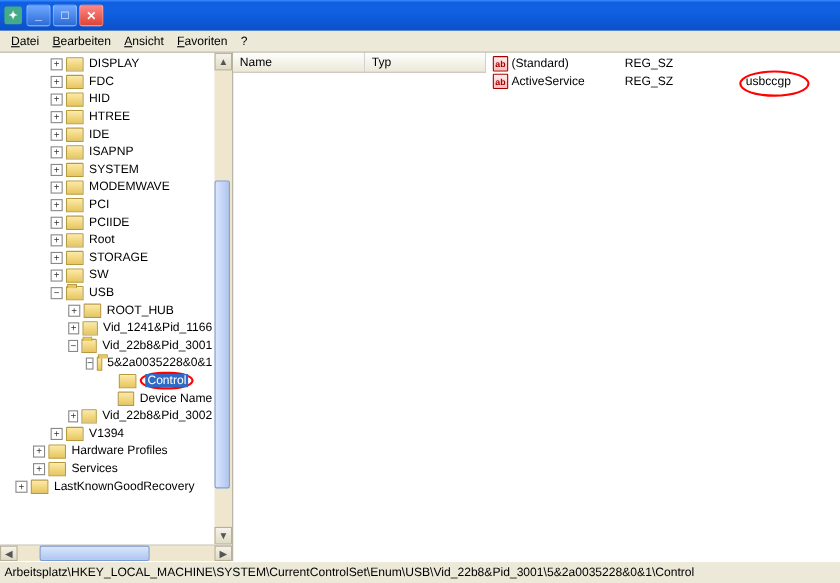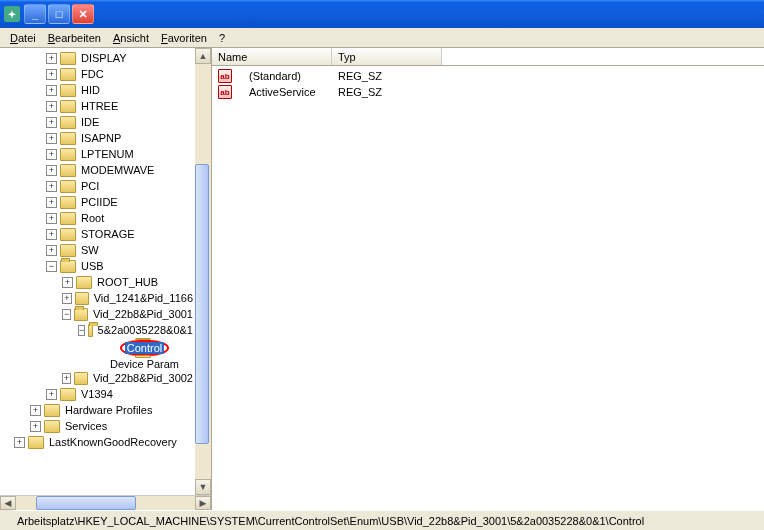--- a/index.html
+++ b/index.html
@@ -36,35 +36,35 @@
 .node { display: flex; align-items: center; height: 16px; white-space: nowrap; }
 .exp { width: 11px; height: 11px; border: 1px solid #888; background: white; display: flex; align-items: center; justify-content: center; font-size: 9px; line-height: 1; margin-right: 3px; cursor:default; color:#333;}
 .exp.empty { border:none; background:transparent;}
 .folder { width: 16px; height: 13px; background: linear-gradient(to bottom, #fceaa8, #e7c65e); border: 1px solid #b89a3e; border-radius: 1px 1px 0 0; margin-right: 3px; position:relative;}
 .folder.open::before{content:"";position:absolute;top:-3px;left:0;width:7px;height:3px;background:#e7c65e;border:1px solid #b89a3e;border-bottom:none;border-radius:1px 1px 0 0;}
 .label { padding: 0 2px; }
 .label.selected { background: #316ac5; color: white; }
 .annot-red-oval{border:2px solid red; border-radius:50%/60%; padding:0 3px; display:inline-block;}
 
 
-.rightpane { flex: 1; display: flex; flex-direction: column; }
+.rightpane { flex: 1; display: flex; flex-direction: row; }
 .listheader { height: 18px; display: flex; border-bottom: 1px solid #aca899; }
 .colh { background: linear-gradient(to bottom,#fefefe,#ece9d8); border-right: 1px solid #ccc; padding: 2px 6px; font-size: 11px; display:flex; align-items:center;}
 .listbody { flex: 1; background: white; padding-top:2px;}
 .row { display: flex; height: 16px; align-items: center; }
-.cell { padding: 0 6px; display:flex; align-items:center; gap:17px; }
+.cell { padding: 0 6px; display:flex; align-items:center; gap:3px; }
 .valicon { width:14px; height:14px; border:1px solid #a00; background:linear-gradient(to bottom,#fee,#fbb); display:inline-flex; align-items:center; justify-content:center; font-size:8px; color:#a00; font-weight:bold; border-radius:1px;}
 .annot-red-circle{position:relative;}
 .annot-red-circle::after{content:"";position:absolute;left:-6px;top:-4px;width:60px;height:20px;border:2px solid red;border-radius:50%;pointer-events:none;}
 
 
-.statusbar { height: 20px; background: #ece9d8; border-top: 1px solid #fff; padding: 2px 4px; font-size: 11px; display:flex; align-items:center;margin-left:13px; }
-
-
-.i1{padding-left:44px;} .i2{padding-left:60px;} .i3{padding-left:76px;} .i4{padding-left:92px;flex-direction:column;}
+.statusbar { height: 20px; background: #ece9d8; border-top: 1px solid #fff; padding: 2px 4px; font-size: 11px; display:flex; align-items:center; }
+
+
+.i1{padding-left:44px;} .i2{padding-left:60px;} .i3{padding-left:76px;} .i4{padding-left:92px;}
 .i0a{padding-left:12px;} .i0b{padding-left:28px;}
 </style>
 </head>
 <body>
 
 <div class="titlebar">
   <span class="icon">✦</span>
   <div class="winbtns">
     <div class="winbtn min">_</div>
     <div class="winbtn max">□</div>
@@ -111,21 +111,21 @@
               <span class="label">IDE</span>
             </div>
           <div class="node i1">
               <span class="exp">+</span>
               <span class="folder"></span>
               <span class="label">ISAPNP</span>
             </div>
           <div class="node i1">
               <span class="exp">+</span>
               <span class="folder"></span>
-              <span class="label">LPTENUM</span>
+              <span class="label">SYSTEM</span>
             </div>
           <div class="node i1">
               <span class="exp">+</span>
               <span class="folder"></span>
               <span class="label">MODEMWAVE</span>
             </div>
           <div class="node i1">
               <span class="exp">+</span>
               <span class="folder"></span>
               <span class="label">PCI</span>
@@ -176,21 +176,21 @@
               <span class="label">5&amp;2a0035228&amp;0&amp;1</span>
             </div>
           <div class="node i4">
               <span class="exp empty"></span>
               <span class="folder"></span>
               <span class="annot-red-oval"><span class="label selected">Control</span></span>
             </div>
           <div class="node i4">
               <span class="exp empty"></span>
               <span class="folder"></span>
-              <span class="label">Device Param</span>
+              <span class="label">Device Name</span>
             </div>
           <div class="node i2">
               <span class="exp">+</span>
               <span class="folder"></span>
               <span class="label">Vid_22b8&amp;Pid_3002</span>
             </div>
           <div class="node i1">
               <span class="exp">+</span>
               <span class="folder"></span>
               <span class="label">V1394</span>
@@ -244,20 +244,23 @@
           </div>
       </div>
       <div class="row">
         <div class="cell" style="width:120px">
             <span class="valicon">ab</span>
             <span>ActiveService</span>
           </div>
         <div class="cell" style="width:110px">
             <span>REG_SZ</span>
           </div>
+        <div class="cell" style="flex:1">
+            <span class="annot-red-circle"><span>usbccgp</span></span>
+          </div>
       </div>
     </div>
   </div>
 </div>
 
 <div class="statusbar">
   <span>Arbeitsplatz\HKEY_LOCAL_MACHINE\SYSTEM\CurrentControlSet\Enum\USB\Vid_22b8&amp;Pid_3001\5&amp;2a0035228&amp;0&amp;1\Control</span>
 </div>
 
 </body></html>

